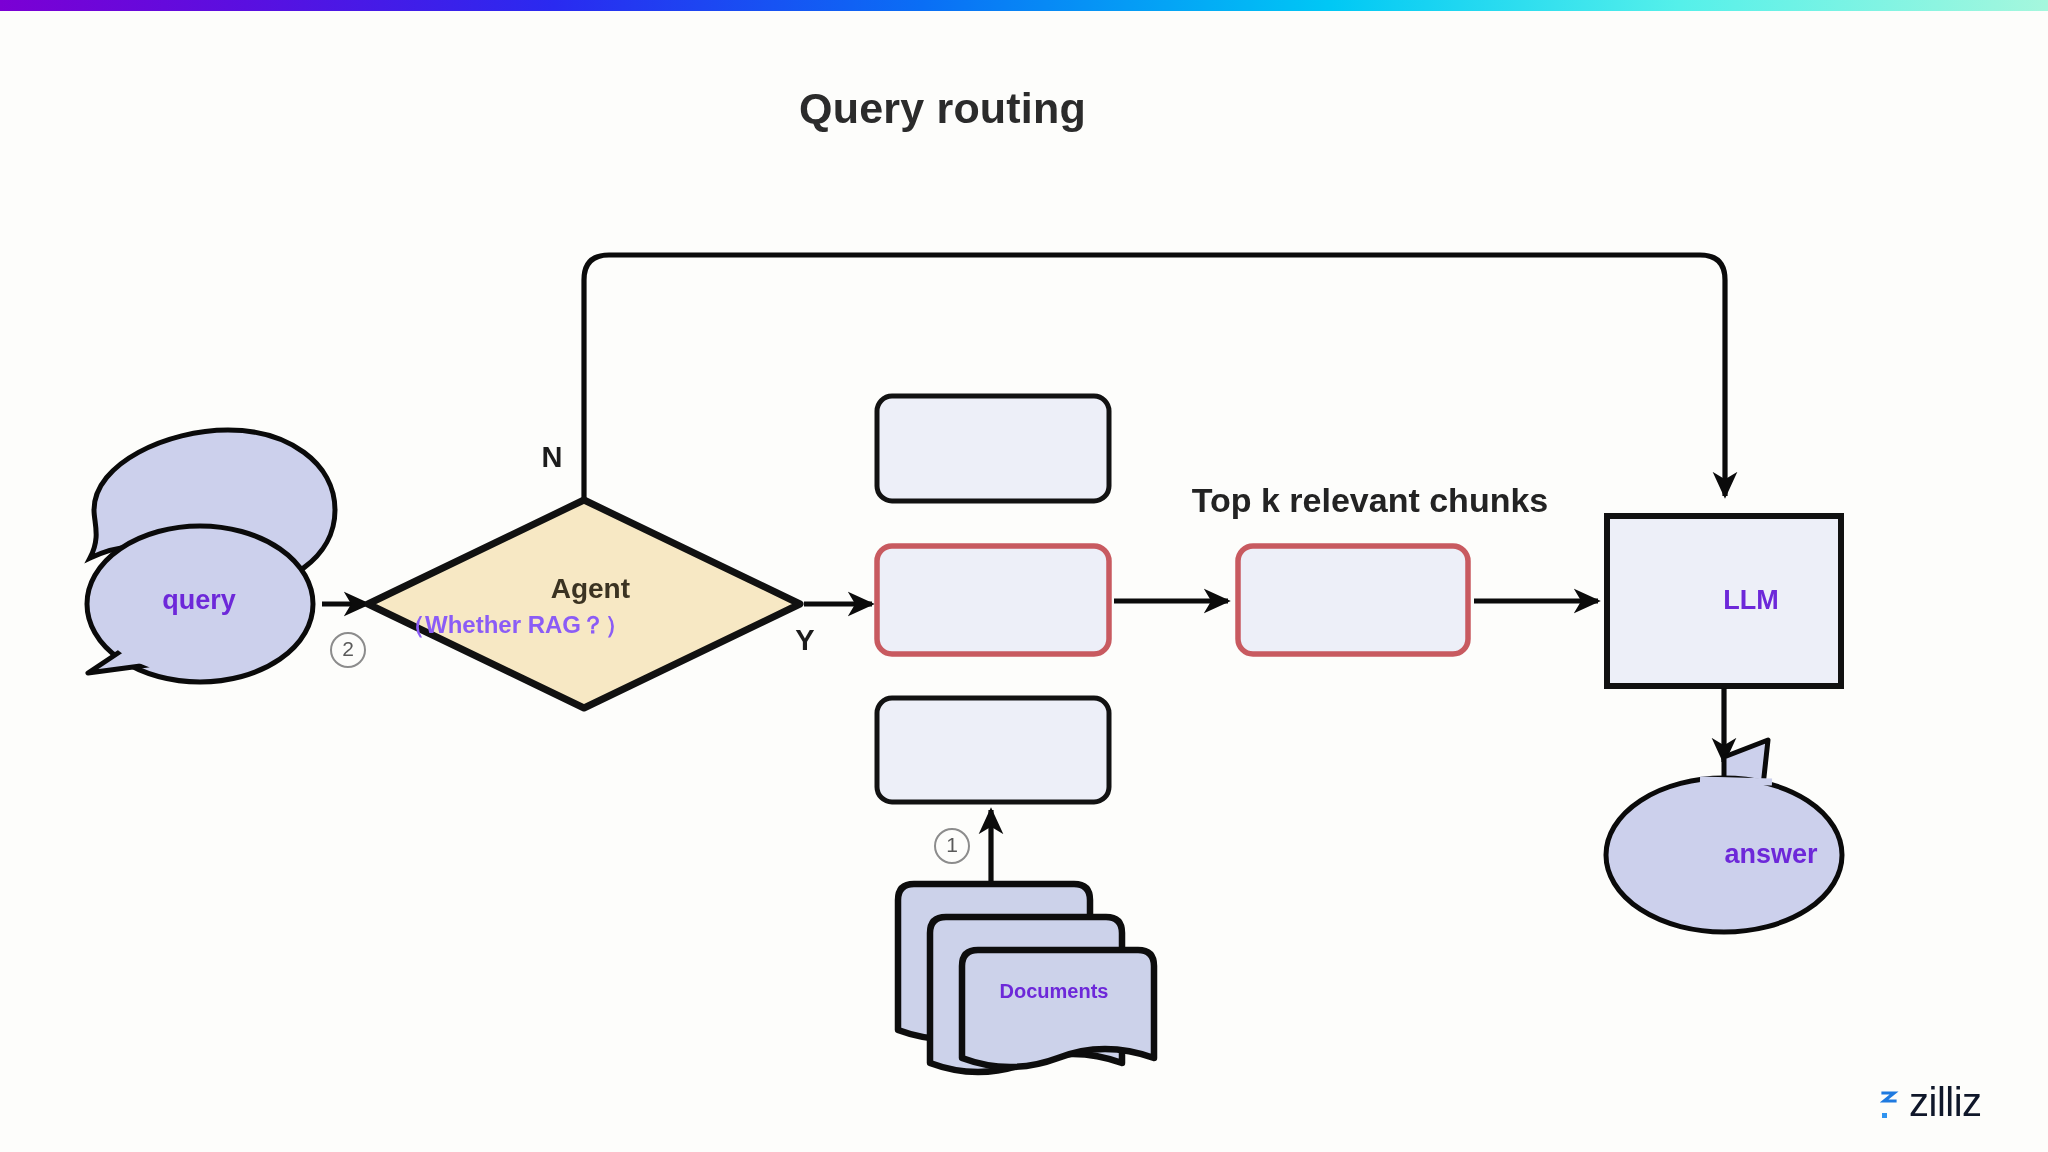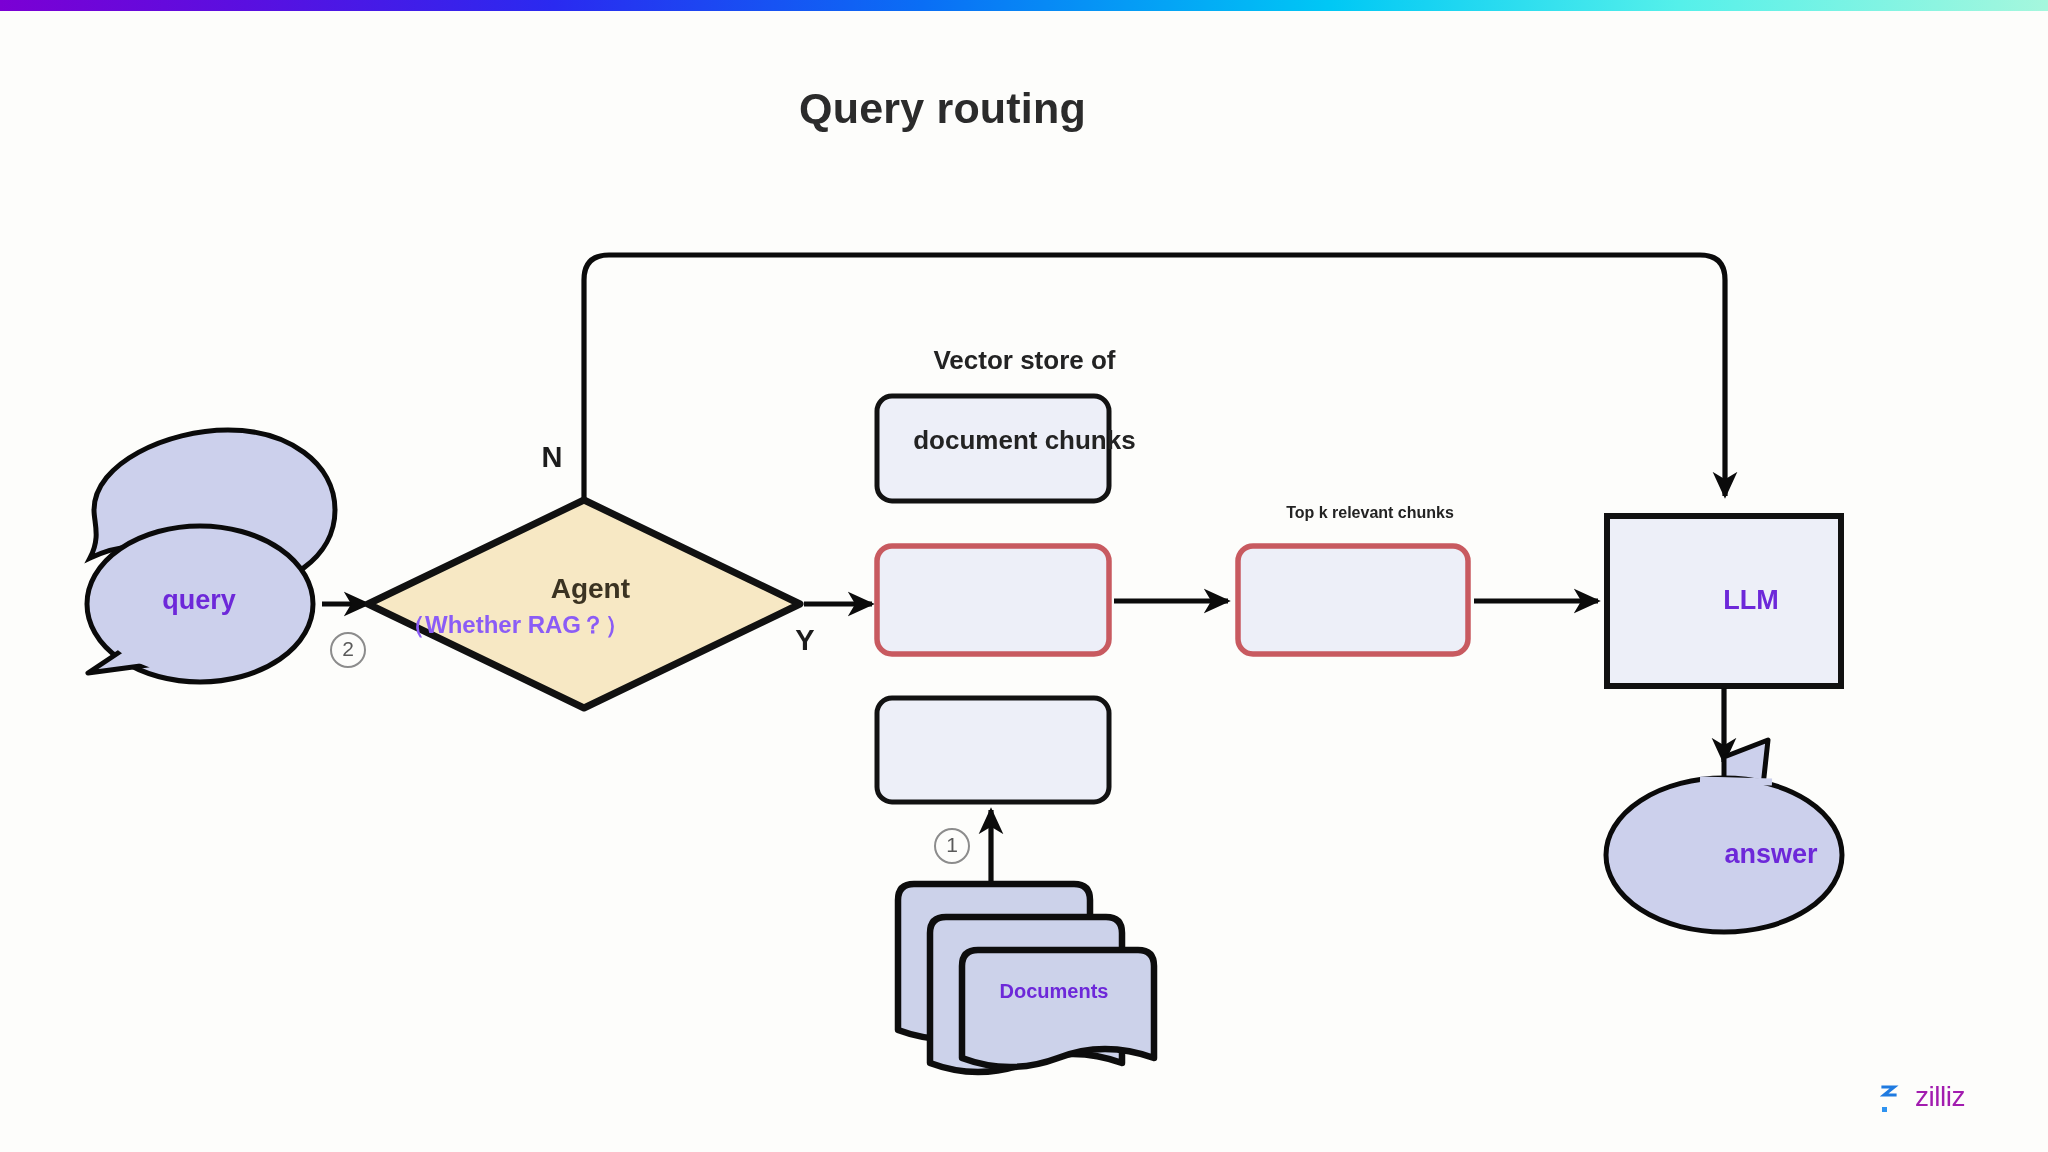--- a/index.html
+++ b/index.html
@@ -74,23 +74,23 @@
     color: #8b5cf6;
   }
   #label-vector-store {
     left: 830px; top: 300px;
     width: 360px;
     font-size: 26px;
     line-height: 40px;
     color: #232323;
   }
   #label-topk {
-    left: 1180px; top: 504px;
+    left: 1180px; top: 481px;
     width: 380px;
-    font-size: 16px;
+    font-size: 34px;
     color: #232323;
   }
   #label-llm {
     left: 1605px; top: 585px;
     width: 240px;
     font-size: 27px;
     margin-left: 26px;
   }
   #label-answer {
     left: 1610px; top: 839px;
@@ -131,25 +131,24 @@
 
   #zilliz-logo {
     position: absolute;
     left: 1880px;
     top: 1080px;
     display: flex;
     align-items: center;
     gap: 7px;
   }
   #zilliz-wordmark {
-    font-size: 28px;
+    font-size: 40px;
     font-weight: normal;
-    color: #a21caf;
+    color: #0f172a;
     letter-spacing: -0.5px;
-    margin-left: 6px;
   }
 </style>
 </head>
 <body>
 
 <div id="slide">
 
   <div id="top-gradient-bar"></div>
 
   <div id="page-title">Query routing</div>
@@ -210,24 +209,20 @@
              Q 1072 1045 1026 1063 Q 978 1081 930 1063 Z" fill="#ccd2ea" stroke="#0d0d0d" stroke-width="6.5" stroke-linejoin="round"></path>
     <path d="M 962 966 Q 962 950 978 950 L 1138 950 Q 1154 950 1154 966 L 1154 1058
              Q 1104 1040 1058 1058 Q 1010 1076 962 1058 Z" fill="#ccd2ea" stroke="#0d0d0d" stroke-width="6.5" stroke-linejoin="round"></path>
   </svg>
 
   <div class="node-label" id="label-query">query</div>
 
   <div class="node-label" id="label-agent-main">Agent</div>
   <div class="node-label" id="label-agent-sub">（Whether RAG？）</div>
 
-  <div class="node-label" id="label-vector-store">
-    <span>Vector store of</span><br>
-    <span>document chunks</span>
-  </div>
 
   <div class="node-label" id="label-topk">Top k relevant chunks</div>
 
   <div class="node-label" id="label-llm">LLM</div>
 
   <div class="node-label" id="label-answer">answer</div>
 
   <div class="node-label" id="label-documents">Documents</div>
 
   <div class="node-label" id="label-branch-n">N</div>

